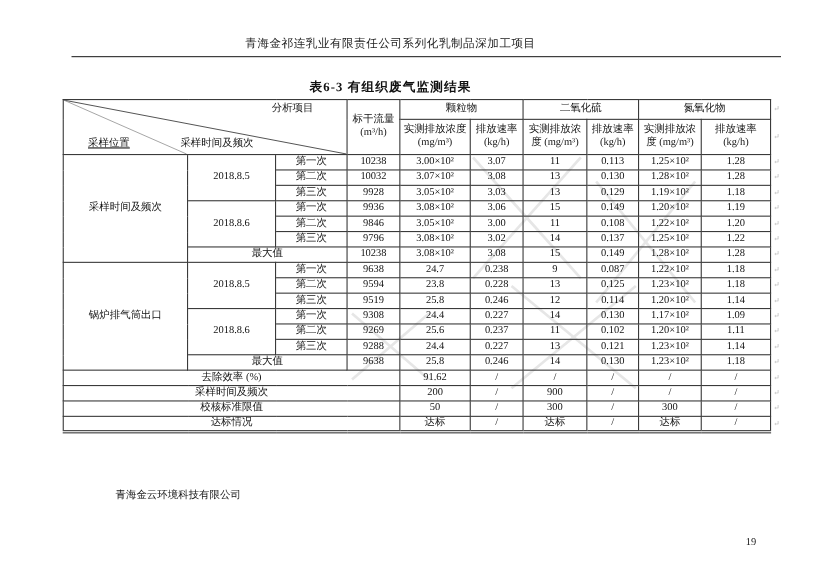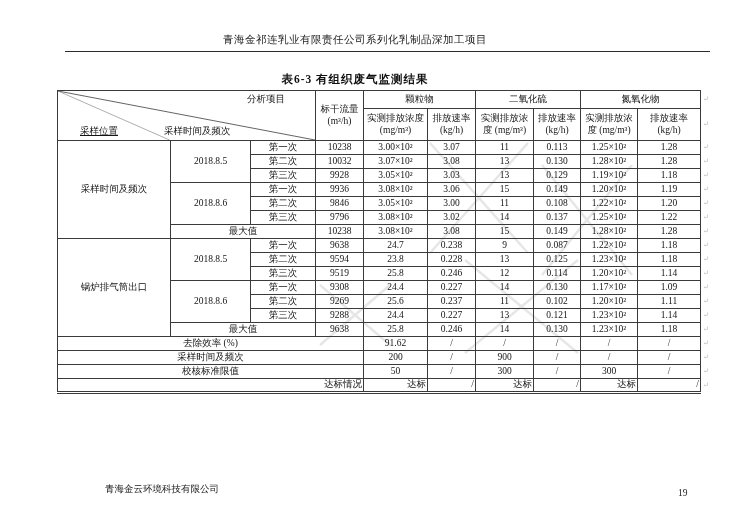--- a/index.html
+++ b/index.html
@@ -9,33 +9,33 @@
     position:relative; width:710px; height:530px; background:#ffffff;
     overflow:hidden; color:#141414;
   }
   .doc-header { position:absolute; top:33px; left:0; width:100%; text-align:center;
     font-size:10.5px; letter-spacing:0.5px; color:#1c1c1c; }
   .header-rule { position:absolute; top:51px; left:65px; width:650px; height:0;
     border-top:1.6px solid #2b2b2b; }
   .table-title { position:absolute; top:72px; left:0; width:100%; text-align:center;
     font-size:11.5px; font-weight:bold; letter-spacing:1px; color:#111; }
   .page-number { position:absolute; top:443px; left:678px; font-size:9.5px; color:#222;margin-top:45px; }
-  .footer { position:absolute; top:483px; left:105px; font-size:9.5px; color:#161616; line-height:1.35; }
+  .footer { position:absolute; top:445px; left:105px; font-size:9.5px; color:#161616; line-height:1.35; }
   .footer .contact { font-size:9.5px; }
 
   table.monitor { position:absolute; top:90px; left:57px; width:643px;
     border-collapse:collapse; table-layout:fixed; }
   table.monitor td {
     border:1px solid #3a3a3a; text-align:center; vertical-align:middle;
     font-size:9.5px; line-height:1.18; padding:0 1px; color:#141414; overflow:hidden;
   }
   thead tr.group-row { height:18px; }
   thead tr.sub-row { height:32px; }
   tbody tr { height:14px; }
-  tr.last-row td { border-bottom:3px double #3a3a3a;text-align:right; }
+  tr.last-row td { border-bottom:3px double #3a3a3a; }
   td.corner { position:relative; padding:0; }
   .corner-label { position:absolute; font-size:9.5px; white-space:nowrap; color:#141414; }
   .corner-top { top:3px; right:30px; }
   .corner-mid { bottom:3px; left:106px;margin-top:16px; }
   .corner-bot { bottom:3px; left:22px;text-decoration:underline; }
   .corner-svg { position:absolute; top:0; left:0; width:100%; height:100%; }
 
   .watermark { position:absolute; top:135px; left:280px; width:380px; height:225px;
     pointer-events:none; }
   .row-mark { position:absolute; font-size:7px; color:#b4b4b4; line-height:1; }

